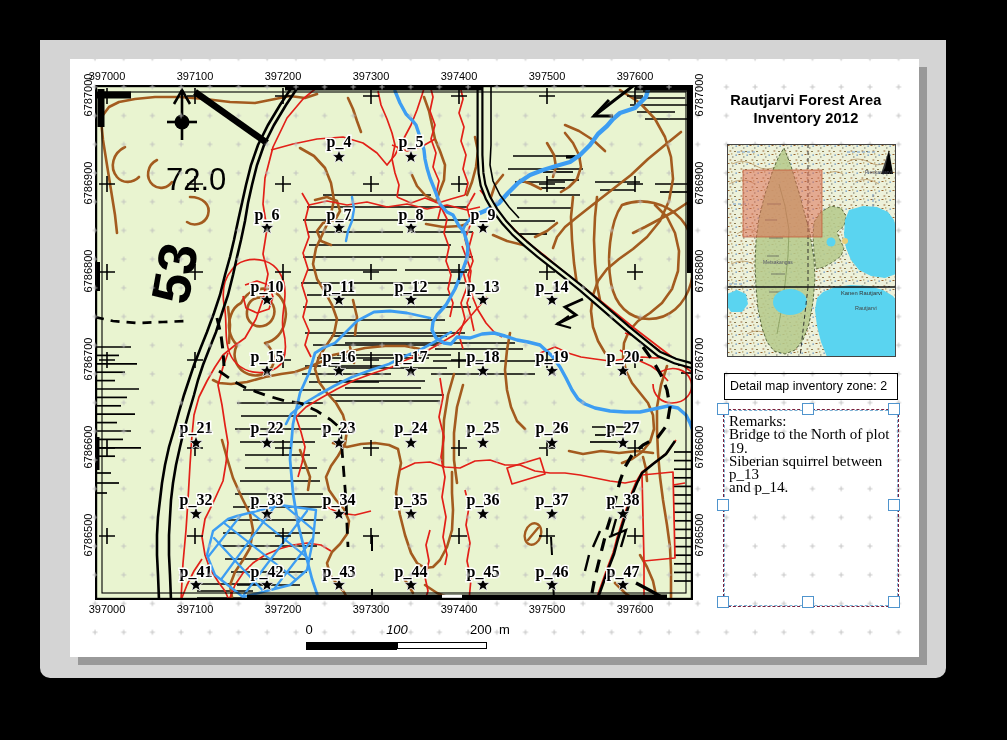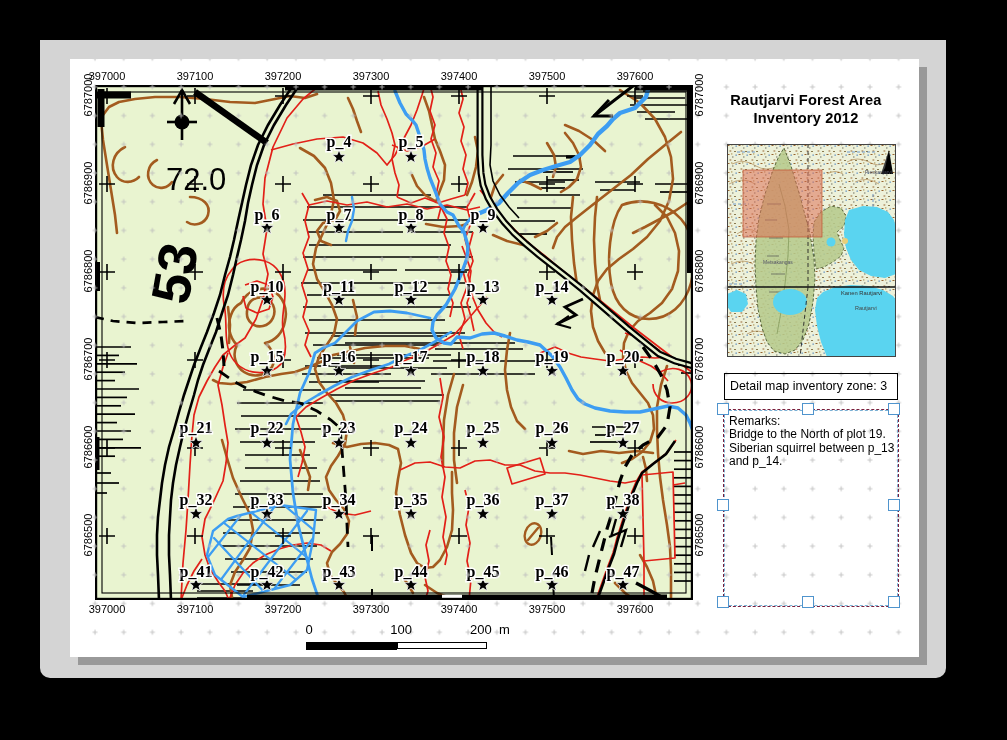--- a/index.html
+++ b/index.html
@@ -10,21 +10,21 @@
              border-radius:0 0 10px 10px;}
   #pageshadow{left:78px;top:67px;width:849px;height:598px;background:#999;}
   #page{left:70px;top:59px;width:849px;height:598px;background:#fff;}
   #title{left:693px;top:92px;width:226px;text-align:center;
          font-weight:bold;font-size:14.6px;line-height:17.6px;color:#000;letter-spacing:0.2px;}
   .coordlab{font-size:11px;color:#000;white-space:nowrap;}
   .vlab{transform:rotate(-90deg);transform-origin:center;}
   #detailbox{left:724px;top:373px;width:167px;height:25px;border:1px solid #000;
              background:transparent;font-size:12.4px;line-height:25px;padding-left:5px;}
   #remarks{left:723px;top:409px;width:169px;height:191px;border:1px dashed #7a1f3d;
-           background:transparent;font-size:12px;line-height:13.3px;padding:5px 0 0 5px;outline:1px dashed #7ab0d4;outline-offset:-2px;}
+           background:transparent;font-size:15px;line-height:13.3px;padding:5px 0 0 5px;outline:1px dashed #7ab0d4;outline-offset:-2px;font-family:Liberation Serif, serif;}
   .handle{width:10px;height:10px;background:#fff;border:1.5px solid #4f94cd;}
   .sb{font-size:13px;color:#000;}
 </style>
 </head>
 <body>
 <div id="workspace" class="abs"></div>
 <div id="pageshadow" class="abs"></div>
 <div id="page" class="abs"></div>
 
 <svg id="map" class="abs" style="left:95px;top:85px" width="598" height="515" viewBox="0 0 598 515">
@@ -504,30 +504,30 @@
 <rect x="16" y="26" width="79" height="67" fill="#dd7055" fill-opacity="0.55" stroke="#c05030" stroke-width="0.7"></rect>
 <path d="M162,6 L166,30 L154,30 Z" fill="#000"></path>
     <path d="M162,6 L154,30 L158,24 Z" fill="#fff" fill-opacity="0.25"></path>
 <text x="114" y="151" font-size="5.8" fill="#333" font-family="Liberation Sans,sans-serif">Kanen Rautjarvi</text>
 <text x="128" y="166" font-size="5.5" fill="#444" font-family="Liberation Sans,sans-serif">Rautjarvi</text>
 <text x="36" y="120" font-size="5" fill="#556" font-family="Liberation Sans,sans-serif">Metsakangas</text>
 <text x="138" y="30" font-size="5" fill="#445" font-family="Liberation Sans,sans-serif">Pieskanjarvi</text>
 <rect x="0.5" y="0.5" width="168" height="212" fill="none" stroke="#444" stroke-width="1"></rect>
   </svg>
 
-<div id="detailbox" class="abs">Detail map inventory zone: 3</div>
+<div id="detailbox" class="abs">Detail map inventory zone: 2</div>
 
 <div id="remarks" class="abs">Remarks:<br>Bridge to the North of plot 19.<br>Siberian squirrel between p_13<br>and p_14.</div>
 <div class="abs handle" style="left:717px;top:403px;"></div>
 <div class="abs handle" style="left:802px;top:403px;"></div>
 <div class="abs handle" style="left:888px;top:403px;"></div>
 <div class="abs handle" style="left:717px;top:499px;"></div>
 <div class="abs handle" style="left:888px;top:499px;"></div>
 <div class="abs handle" style="left:717px;top:596px;"></div>
 <div class="abs handle" style="left:802px;top:596px;"></div>
 <div class="abs handle" style="left:888px;top:596px;"></div>
 
 <div class="abs sb" style="left:294px;top:622px;width:30px;text-align:center;">0</div>
-<div class="abs sb" style="left:382px;top:622px;width:30px;text-align:right;">100</div>
+<div class="abs sb" style="left:382px;top:622px;width:30px;text-align:center;font-style:italic;">100</div>
 <div class="abs sb" style="left:470px;top:622px;width:30px;text-align:left;">200</div>
 <div class="abs sb" style="left:499px;top:622px;">m</div>
 <div class="abs" style="left:306px;top:642px;width:91px;height:8px;background:#000;"></div>
 <div class="abs" style="left:397px;top:642px;width:88px;height:5px;background:#fff;border:1.5px solid #000;"></div>
 
 </body></html>

